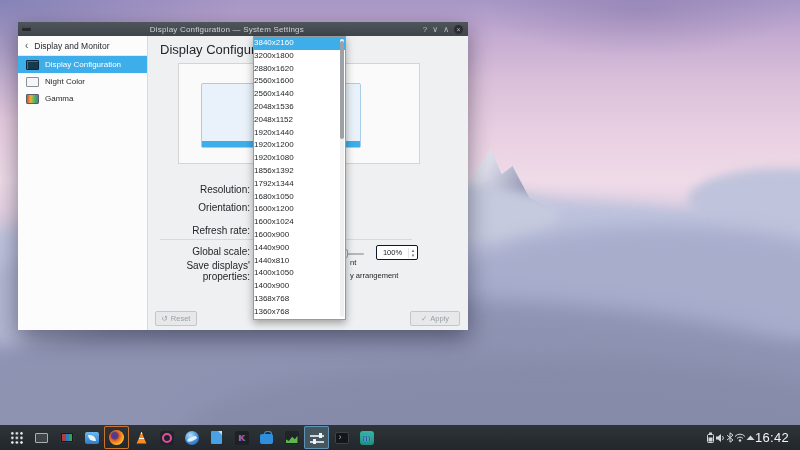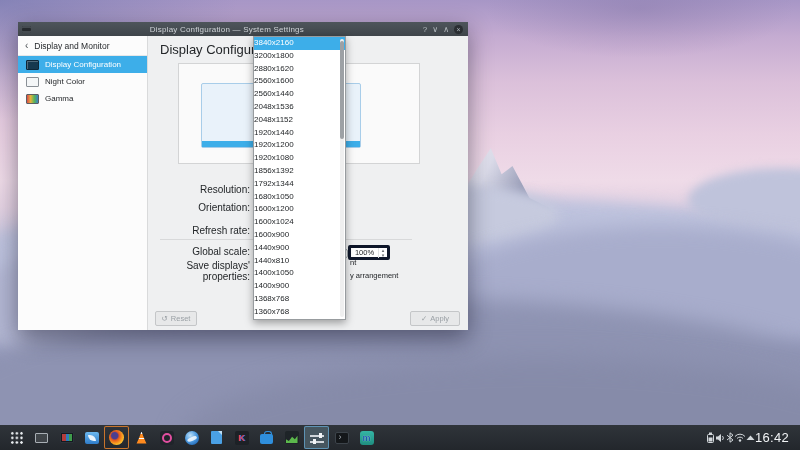--- a/index.html
+++ b/index.html
@@ -69,22 +69,22 @@
   .form-label { position:absolute; left:2px; width:100px; text-align:right;
     font-size:10px; color:#232629; }
   .lbl-resolution { top:148px; } .lbl-orientation { top:166px; } .lbl-refresh { top:189px; }
   .lbl-scale { top:210px; } .lbl-save { top:224px; }
   .form-sep { position:absolute; left:12px; top:203px; width:252px; height:1px; background:#d8d9da; }
 
   .slider-track { position:absolute; left:178px; top:217px; width:38px; height:2px;
     background:#b4b8bb; border-radius:1px; }
   .slider-handle { position:absolute; left:195px; top:213px; width:5px; height:9px;
     background:#f4f5f6; border:1px solid #9aa0a4; border-radius:2px; }
-  .spinbox { position:absolute; left:200px; top:209px; width:42px; height:15px; background:#fff;
-    border:3px solid #0f172a; border-radius:2px; display:flex; align-items:center; }
+  .spinbox { position:absolute; left:228px; top:209px; width:42px; height:15px; background:#fff;
+    border:1px solid #0f172a; border-radius:2px; display:flex; align-items:center; }
   .spin-value { flex:1; text-align:center; font-size:7.5px; color:#232629; }
   .spin-arrows { width:9px; display:flex; flex-direction:column; align-items:center;
     font-size:5px; line-height:5px; color:#6a7074; border-left:1px solid #e2e4e5; }
   .radio-frag { position:absolute; left:202px; font-size:7.5px; color:#232629; }
   .frag1 { top:222px; } .frag2 { top:235px;text-align:center; }
 
   .btn { position:absolute; top:275px; height:15px; background:#e7e8e9; border:1px solid #c4c6c8;
     border-radius:2px; color:#9aa0a5; font-size:7.5px; display:flex; align-items:center;
     justify-content:center; gap:3px; }
   .btn-reset { left:7px; width:42px; }

